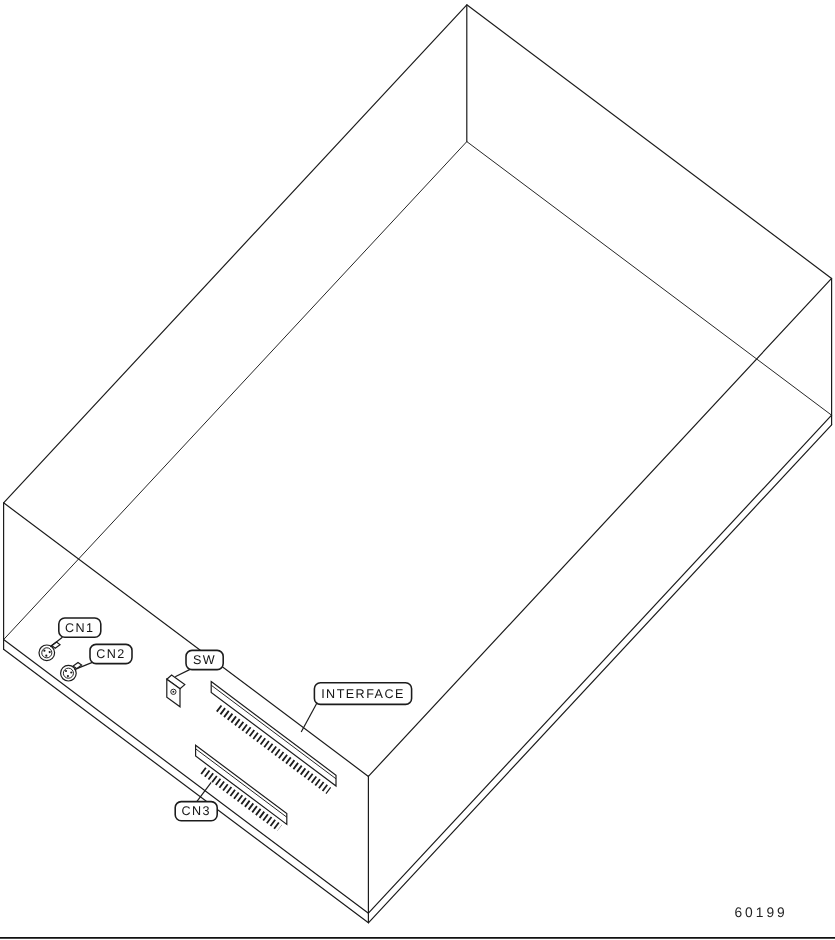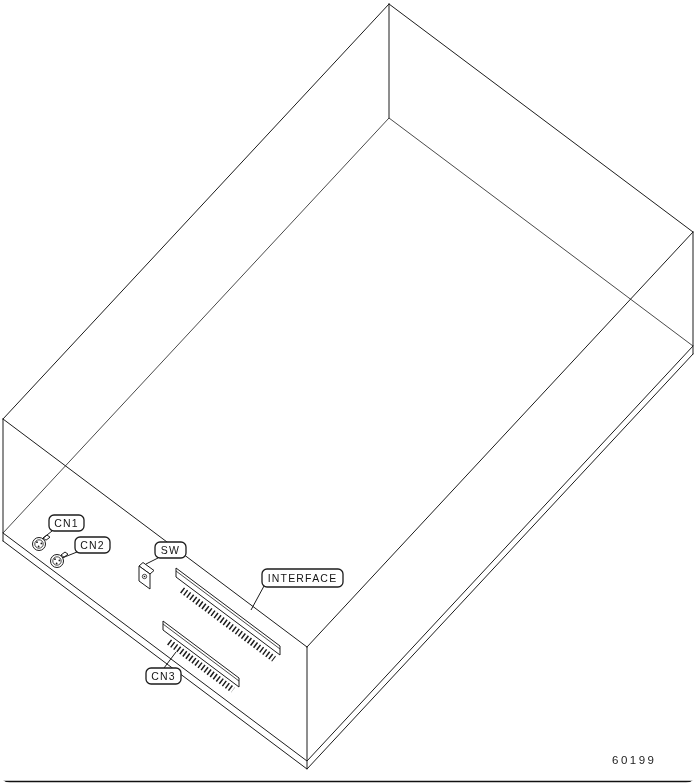--- a/index.html
+++ b/index.html
@@ -1,16 +1,16 @@
 <!DOCTYPE html>
 <html><head>
 <meta charset="utf-8">
 <style>
   html,body{margin:0;padding:0;background:#ffffff;}
-  .figure{position:relative;width:696px;height:783px;background:#ffffff;overflow:hidden;border-radius:10px;}
+  .figure{position:relative;width:696px;height:783px;background:#ffffff;overflow:hidden;}
   svg{display:block;}
   .callout-text{font-family:"Liberation Sans",sans-serif;font-size:10.5px;letter-spacing:1.2px;fill:#141414;}
   .fig-num{font-family:"Liberation Sans",sans-serif;font-size:11.5px;letter-spacing:2.5px;fill:#222222;}
   .wire{stroke:#1c1c1c;stroke-width:1;fill:none;stroke-linejoin:round;stroke-linecap:round;}
   .wire-thin{stroke:#1c1c1c;stroke-width:0.8;fill:none;}
   .callout-box{fill:#ffffff;stroke:#1c1c1c;stroke-width:1.3;}
   .leader{stroke:#1c1c1c;stroke-width:1;fill:none;}
   .part{stroke:#1c1c1c;stroke-width:1;fill:#ffffff;}
   .teeth{stroke:#1c1c1c;stroke-width:6.5;fill:none;stroke-dasharray:1.5 2.3;}
   .dot{fill:#1c1c1c;stroke:none;}

